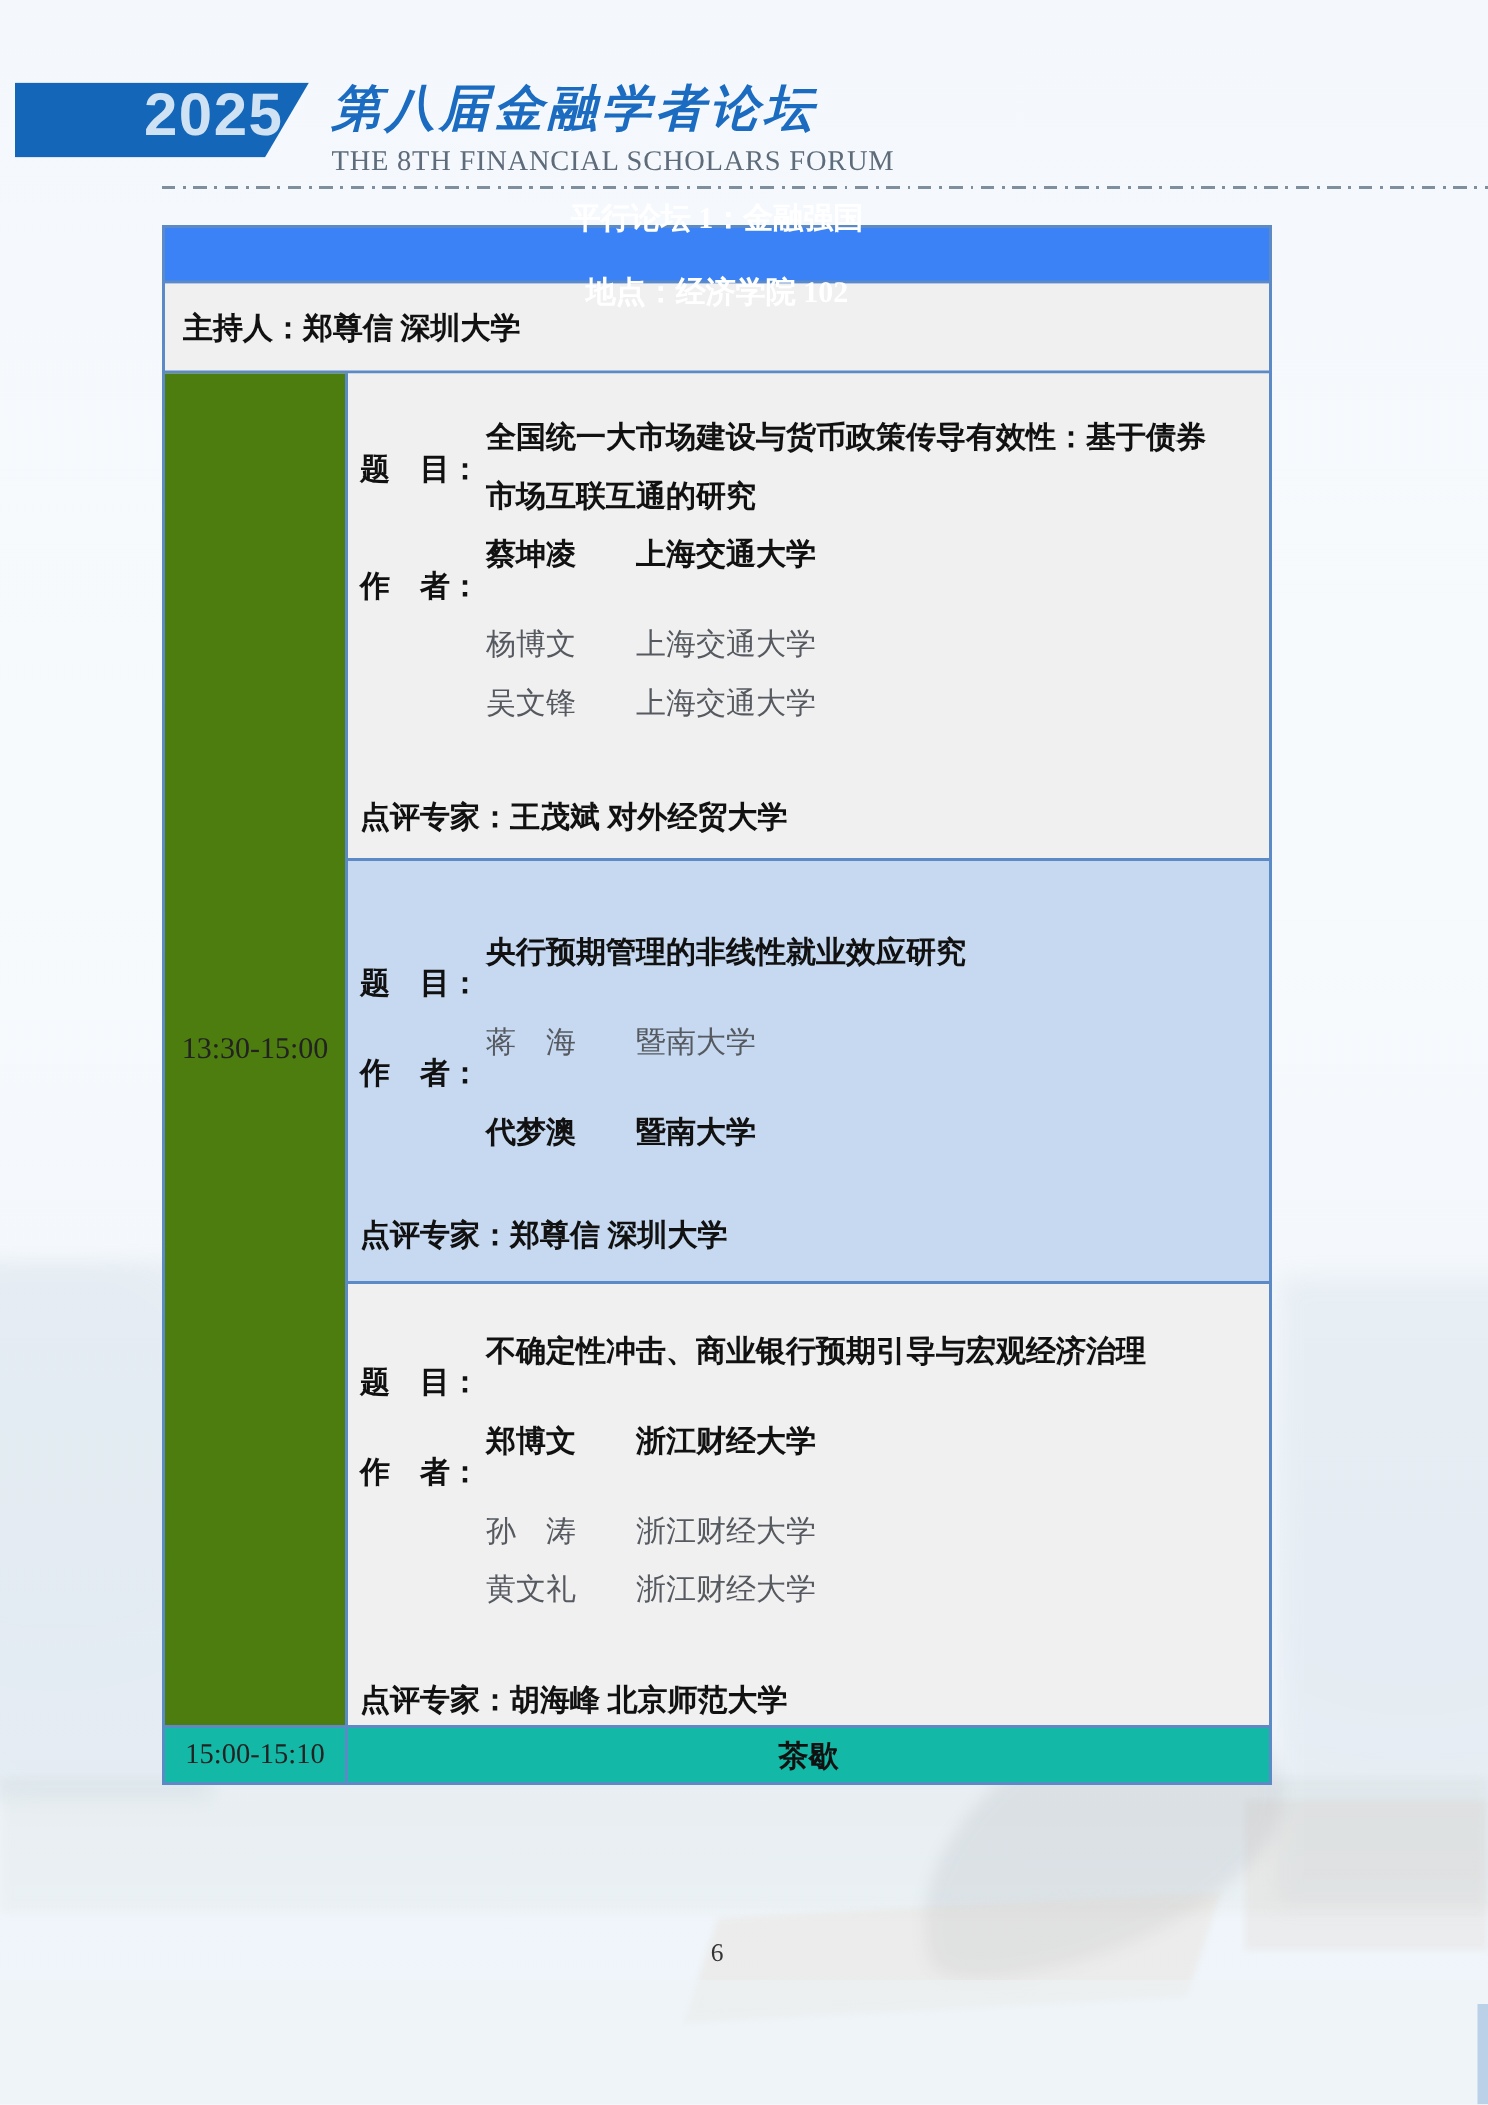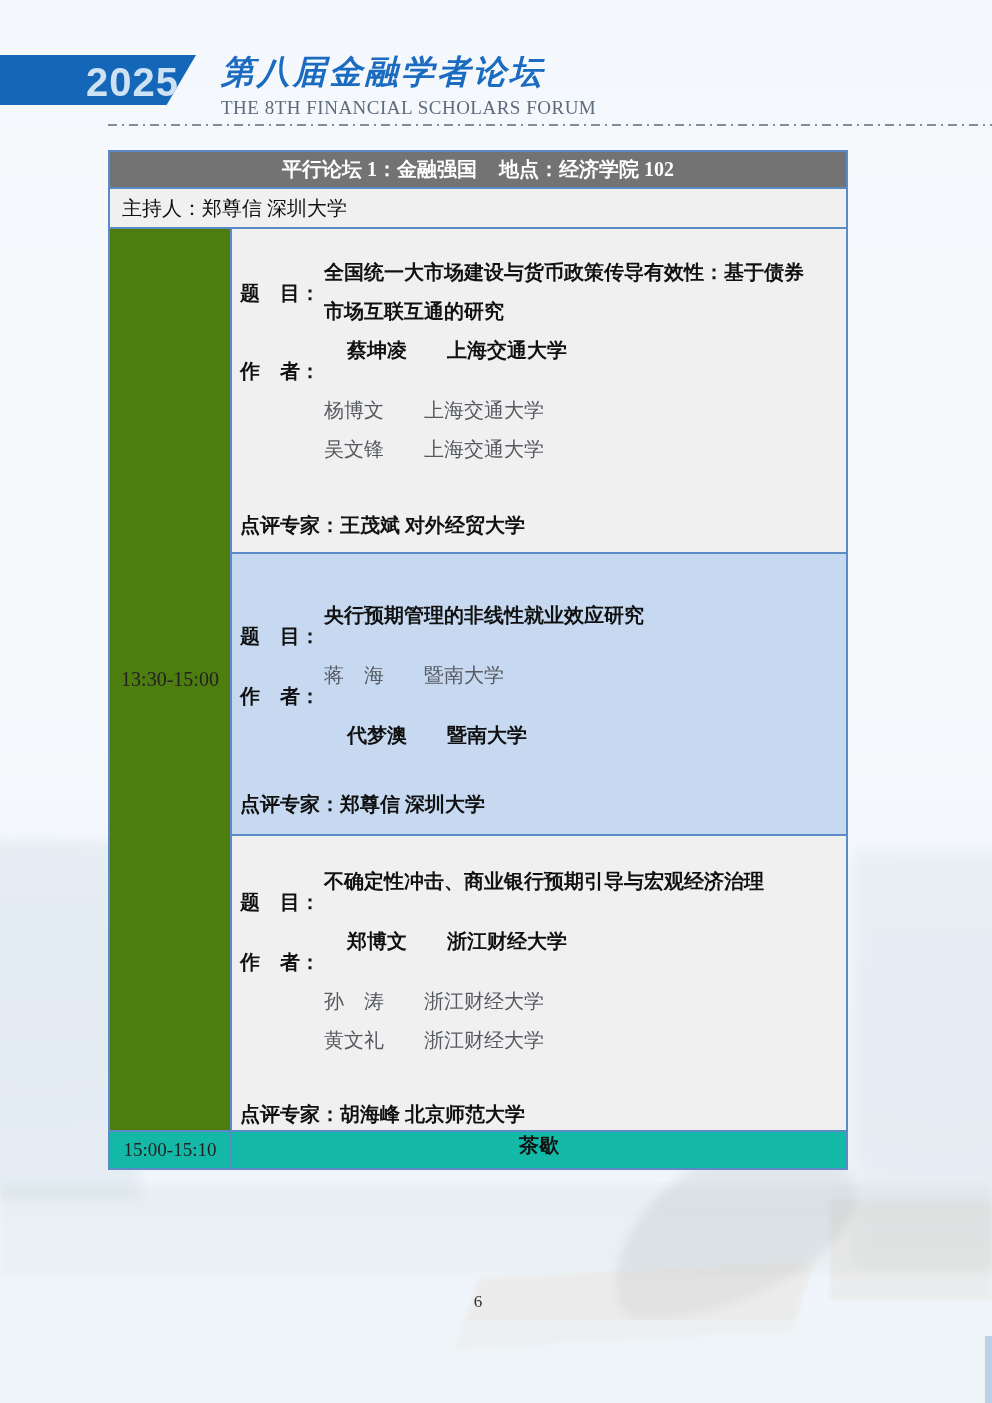--- a/index.html
+++ b/index.html
@@ -29,66 +29,66 @@
     background:#6f7684; opacity:.11; filter:blur(5px);
     border-radius:70% 30% 60% 40% / 80% 50% 50% 20%; transform:rotate(-18deg); }
   .bg-plinth { position:absolute; left:470px; top:1270px; width:330px; height:70px;
     background:#e3d6c6; opacity:.28; filter:blur(2px); transform:skewX(-18deg) skewY(-3deg); }
   .bg-path { position:absolute; left:0; top:1320px; width:992px; height:83px;
     background:#eef3f6; opacity:.5; }
   .right-edge-strip { position:absolute; right:0; top:1336px; width:7px; height:67px;
     background:#aac6e2; opacity:.75; }
 
   
-  .banner { position:absolute; left:0; top:55px; width:196px; height:50px;
+  .banner { position:absolute; left:10px; top:55px; width:196px; height:50px;
     background:#1366b8; clip-path:polygon(0 0,100% 0,85% 100%,0 100%);
-    display:flex; align-items:flex-end; }
+    display:flex; align-items:flex-start; }
   .banner-year { font-family:"Liberation Sans","DejaVu Sans",sans-serif;
     font-weight:700; font-size:40px; color:#cfe2f4; padding-left:86px; letter-spacing:1px; }
   .brand { position:absolute; left:221px; top:50px; }
   .brand-zh { font-family:"DejaVu Serif","Liberation Serif",serif; font-style:italic;
     font-weight:700; font-size:33px; color:#1b6cc0; letter-spacing:3px; }
   .brand-en { font-family:"Liberation Serif","DejaVu Serif",serif;
     font-size:19px; color:#5d6b7a; letter-spacing:.5px; margin-top:2px; }
   .dash-line { position:absolute; left:108px; top:124px; width:884px; height:2px;
     background:repeating-linear-gradient(90deg,#6b7c8d 0 9px, transparent 9px 14px,
       #6b7c8d 14px 16px, transparent 16px 21px); opacity:.85; }
 
   
   .forum-table { position:absolute; left:108px; top:150px; width:740px;
     border:2px solid #5b8ac6; background:#f0f0f0; }
-  .thead { height:37px; background:#737373; border-bottom:2px solid #5b8ac6;
+  .thead { height:37px; background:#3b82f6; border-bottom:2px solid #5b8ac6;
     display:flex; align-items:center; justify-content:center; gap:22px;
-    color:#ffffff; font-weight:700; font-size:20px; }
-  .host-row { height:40px; background:#f0f0f0; border-bottom:2px solid #5b8ac6;
+    color:#ffffff; font-weight:700; font-size:20px;flex-direction:column; }
+  .host-row { height:60px; background:#f0f0f0; border-bottom:2px solid #5b8ac6;
     display:flex; align-items:center; padding-left:12px;
-    font-weight:400; font-size:20px; color:#111; }
+    font-weight:700; font-size:20px; color:#111; }
   .main-row { display:flex; border-bottom:2px solid #5b8ac6; }
   .time-col { width:122px; background:#4d7c0f; border-right:2px solid #5b8ac6;
     display:flex; align-items:center; justify-content:center;
     font-size:20px; color:#222; }
   .content-col { flex:1; display:flex; flex-direction:column; }
   .session { padding-left:8px; background:#f0f0f0; }
   .session.alt { background:#c6d9f1; }
   .session.s0 { height:325px; padding-top:24px; border-bottom:2px solid #5b8ac6; }
   .session.s1 { height:282px; padding-top:42px; border-bottom:2px solid #5b8ac6; }
   .session.s2 { height:294px; padding-top:26px; }
   .row { display:grid; grid-template-columns:84px 100px auto; font-size:20px;
     line-height:39px; color:#111; }
   .row .lbl { font-weight:700; white-space:nowrap;margin-top:21px; }
   .row.title-row { grid-template-columns:84px auto; font-weight:700; }
   .row.title-row .txt { padding-right:32px; }
-  .row.lead .nm, .row.lead .af { font-weight:700; color:#111;margin-left:23px; }
+  .row.lead .nm, .row.lead .af { font-weight:700; color:#111; }
   .row.co .nm, .row.co .af { font-weight:400; color:#565a60; }
   .spacer37 { height:37px; } .spacer30 { height:30px; } .spacer35 { height:35px; }
   .disc-row { font-size:20px; line-height:39px; font-weight:700; color:#111; }
   .bottom-row { display:flex; height:36px; background:#14b8a6; }
   .bottom-time { width:122px; border-right:2px solid #5b8ac6;
     display:flex; align-items:center; justify-content:center; font-size:19px; color:#222; }
-  .bottom-break { flex:1; display:flex; justify-content:center;
+  .bottom-break { flex:1; display:flex; align-items:center; justify-content:center;
     font-weight:700; font-size:20px; color:#111; }
 
   .page-number { position:absolute; left:108px; top:1292px; width:740px;
     text-align:center; font-size:17px; color:#333; }
 </style>
 </head>
 <body>
 
 <div class="page">
 

